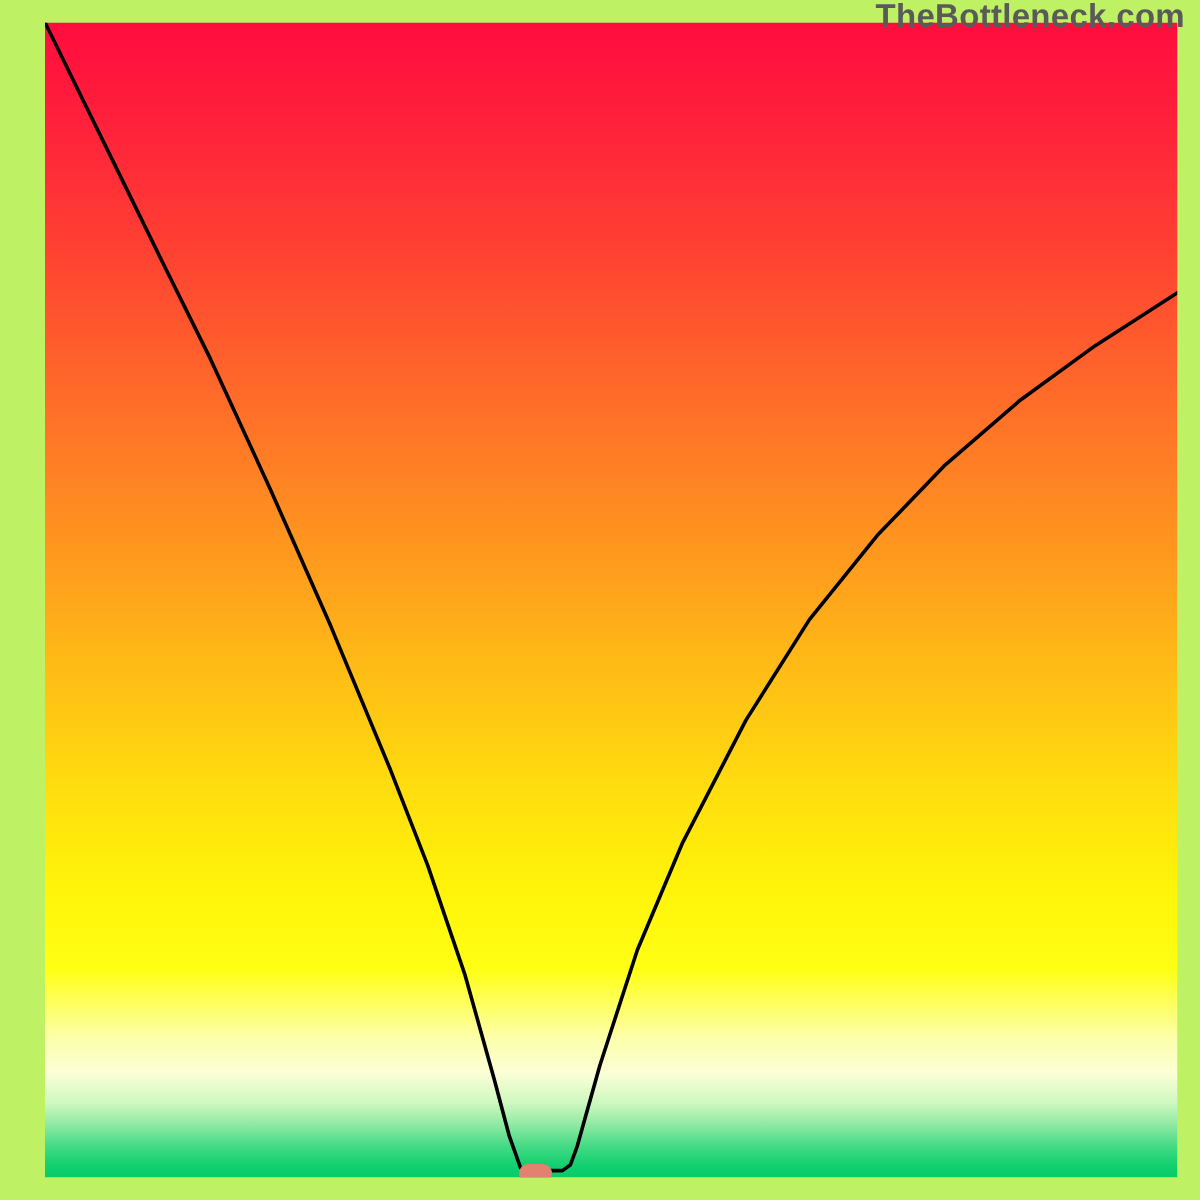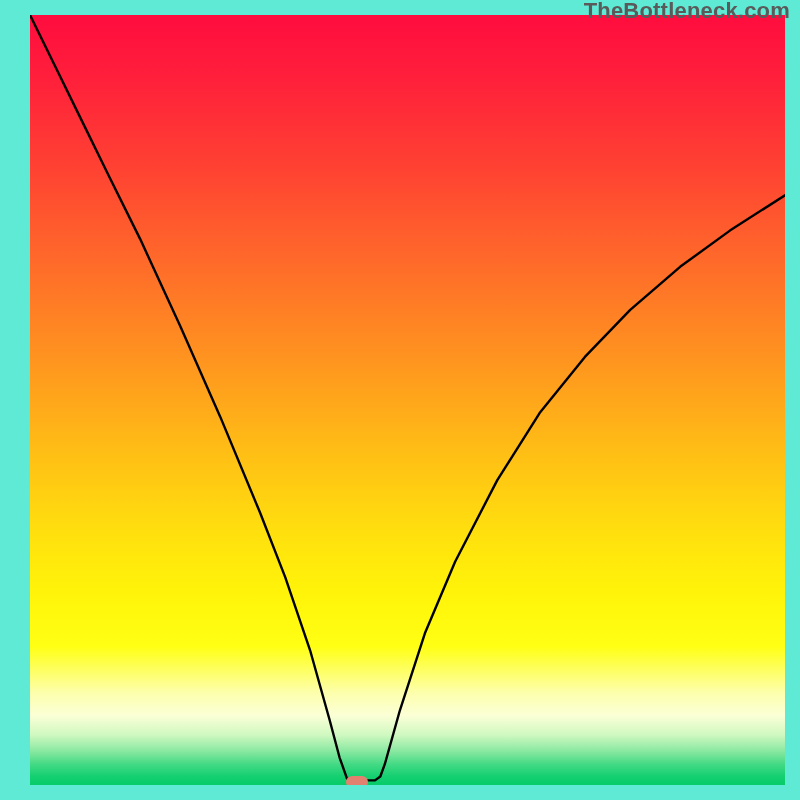--- a/index.html
+++ b/index.html
@@ -8,21 +8,21 @@
     width: 800px;
     height: 800px;
     background: #000;
     overflow: hidden;
     font-family: Arial, Helvetica, sans-serif;
   }
   .frame {
     position: relative;
     width: 800px;
     height: 800px;
-    background: #5eead4;
+    background: #bef264;
   }
   .plot-area {
     position: absolute;
     left: 30px;
     top: 15px;
     width: 755px;
     height: 770px;
     overflow: hidden;
   }
   .gradient {

